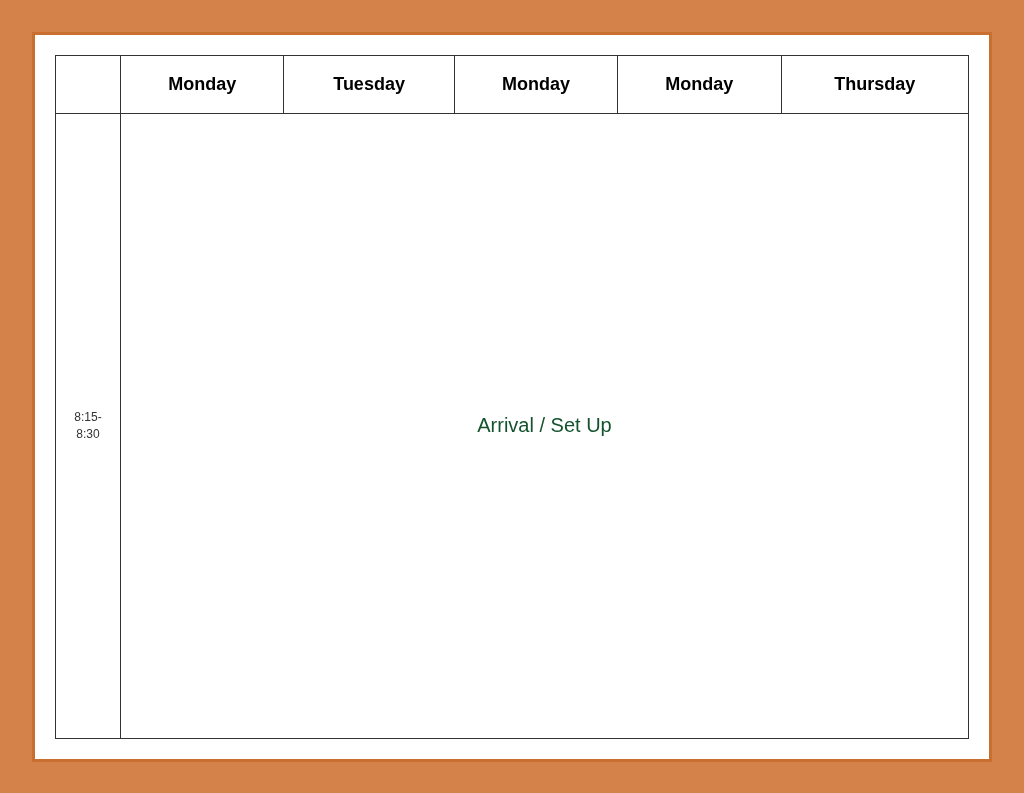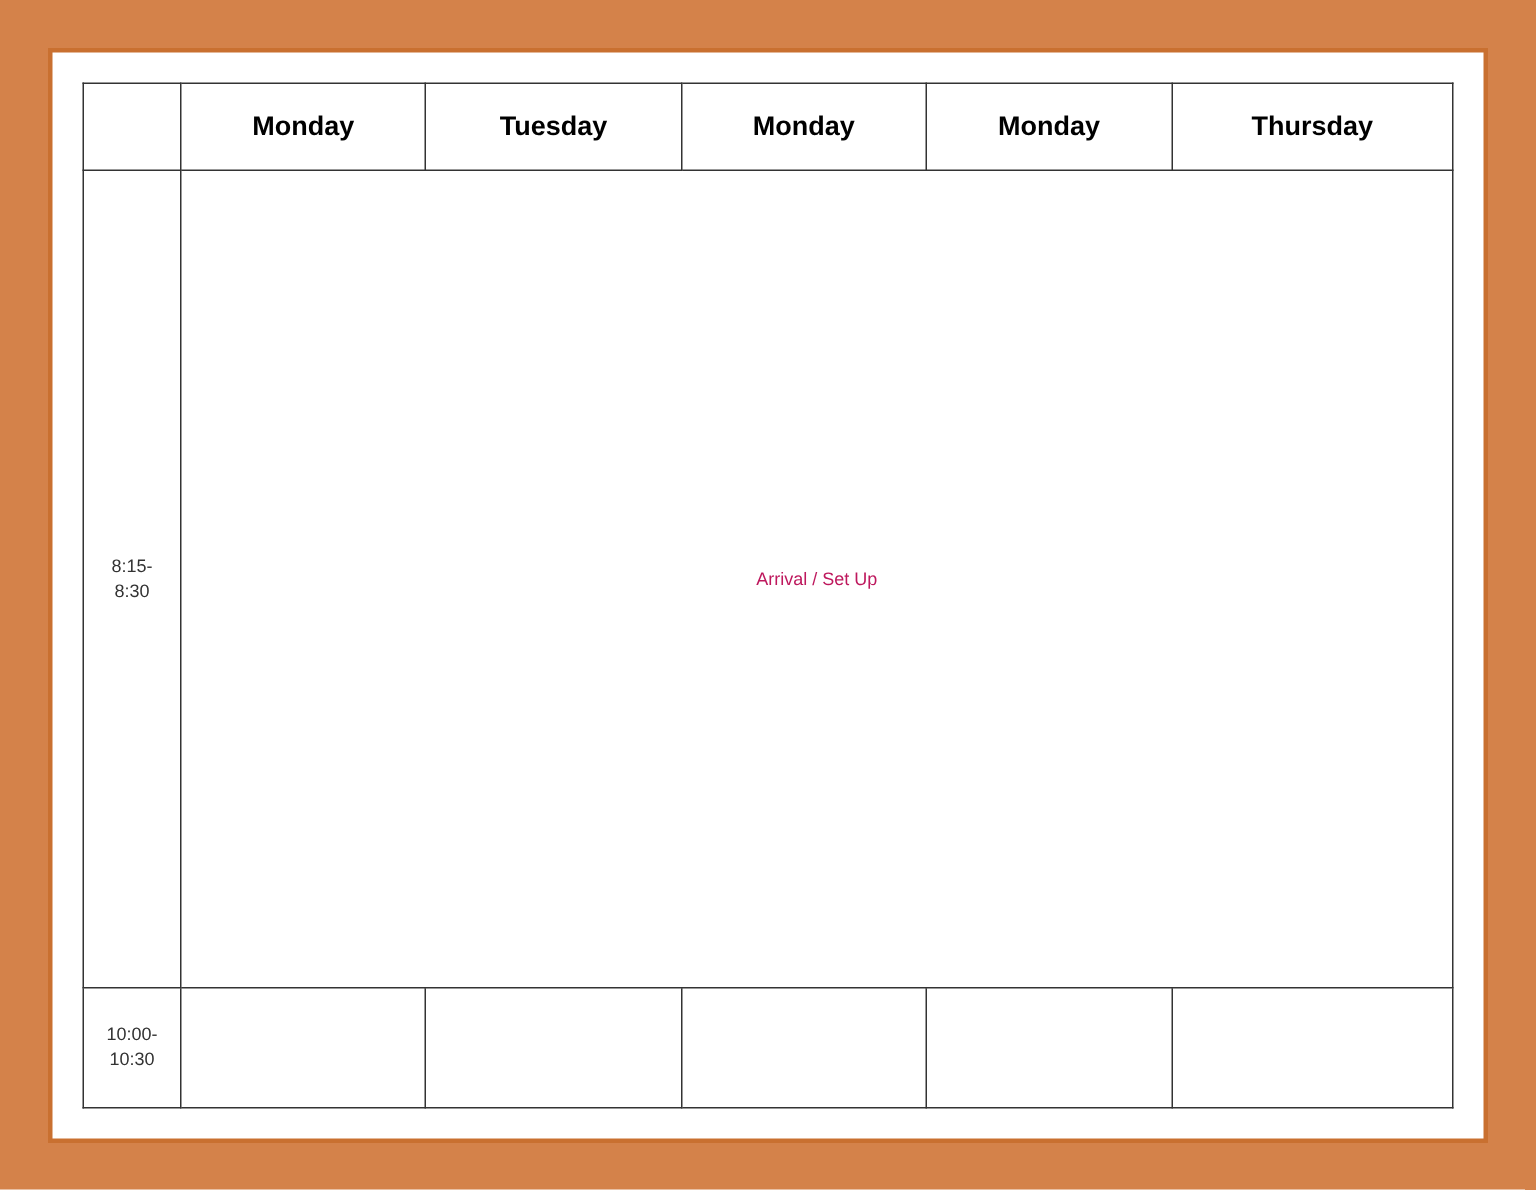--- a/index.html
+++ b/index.html
@@ -58,22 +58,22 @@
       vertical-align: top;
       text-align: left;
       line-height: 1.4;
     }
 
     .day-col {
       
     }
 
     .arrival-cell {
-      font-size: 12px;
-      color: #be185d;
+      font-size: 20px;
+      color: #14532d;
       padding: 10px;
     }
 
     .regular-cell {
       background: #fff;
       height: 80px;
     }
 
     .header-time {
       width: 65px;
@@ -93,23 +93,15 @@
         <th class="day-col">Monday</th>
         <th class="day-col">Monday</th>
         <th class="day-col">Thursday</th>
       </tr>
     </thead>
     <tbody id="table-body">
     <tr>
           <td class="time-col">8:15-<br>8:30</td>
           <td colspan="5" class="arrival-cell">Arrival / Set Up</td>
         </tr>
-        <tr>
-          <td class="time-col">10:00-<br>10:30</td>
-          <td class="regular-cell"></td>
-          <td class="regular-cell"></td>
-          <td class="regular-cell"></td>
-          <td class="regular-cell"></td>
-          <td class="regular-cell"></td>
-        </tr>
       </tbody>
   </table>
 </div>
 
 </body></html>

